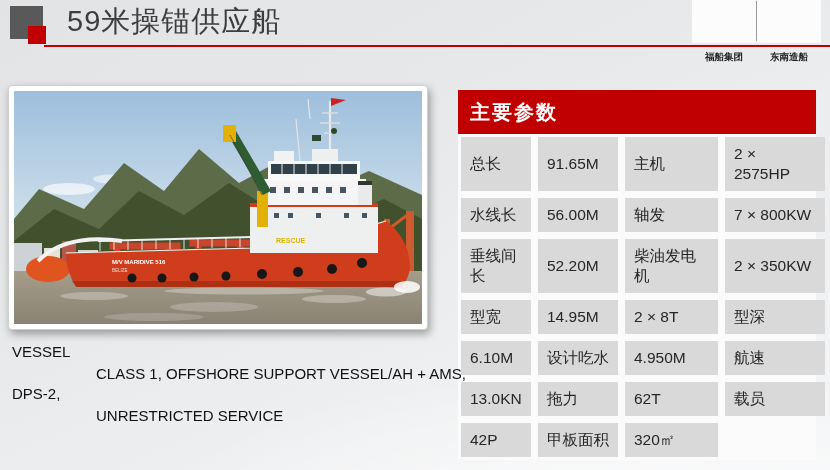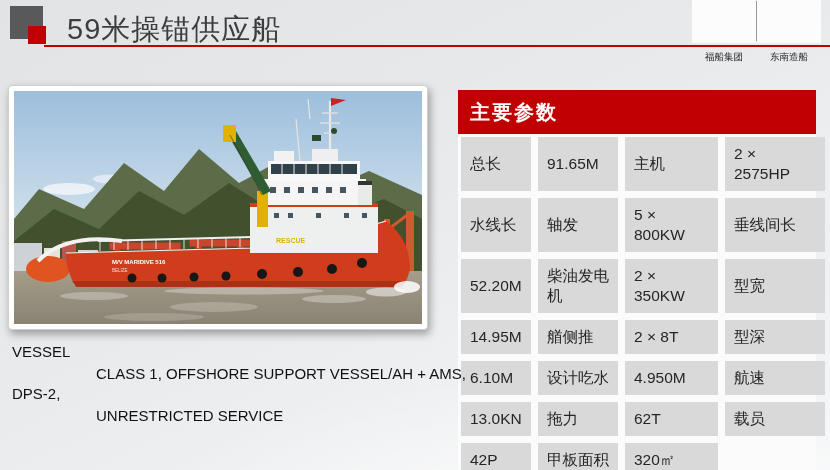--- a/index.html
+++ b/index.html
@@ -10,31 +10,31 @@
     position:relative; width:830px; height:470px; overflow:hidden;
     background:
       radial-gradient(ellipse 90% 60% at 70% 115%, rgba(255,255,255,.75), rgba(255,255,255,0) 60%),
       linear-gradient(155deg,#e2e3e5 0%,#e9eaec 45%,#f6f7f8 100%);
   }
 
   
   .sq-dark{ position:absolute; left:10px; top:6px; width:33px; height:33px; background:#595959; }
   .sq-red { position:absolute; left:28px; top:26px; width:18px; height:18px; background:#c00000; }
   .title{
-    position:absolute; left:67px; top:10px; font-size:29px; color:#3d3d3d;
+    position:absolute; left:67px; top:2px; font-size:29px; color:#3d3d3d;
     letter-spacing:1px; white-space:nowrap;
   }
   .rule{ position:absolute; left:44px; right:0; top:45px; height:2px; background:#c00000; }
 
   
   .logo-strip{ position:absolute; top:0; right:9px; display:flex; height:43px; }
   .logo-box{ width:64px; height:43px; background:#fcfcfc; display:flex; flex-direction:column;
              align-items:center; justify-content:flex-start; padding-top:20px; }
   .logo-divider{ width:1px; background:#9a9a9a; height:40px; margin-top:1px; }
-  .logo-cn{ font-family:"Liberation Serif","DejaVu Serif",serif; font-weight:normal;
+  .logo-cn{ font-family:"Liberation Serif","DejaVu Serif",serif; font-weight:bold;
             font-size:9.5px; color:#1c1c1c; line-height:10px; white-space:nowrap;margin-top:32px; }
   .logo-sub{ font-size:4px; color:#666; line-height:4px; width:58px; text-align:center;
              overflow:hidden; white-space:nowrap; }
   .fses-abbr{ font-style:italic; font-weight:bold; font-size:8px; fill:#14479c; }
 
   
   .photo{
     position:absolute; left:8px; top:85px; width:420px; height:245px;
     background:#fff; border:1px solid #cfcfcf; border-radius:4px; padding:5px;
     box-shadow:2px 4px 9px rgba(0,0,0,.35);
@@ -229,31 +229,31 @@
 
   <div class="params">
     <div class="params-header">主要参数</div>
     <div class="grid">
       <div class="cell">总长</div>
       <div class="cell">91.65M</div>
       <div class="cell">主机</div>
       <div class="cell">2 × 2575HP</div>
 
       <div class="cell">水线长</div>
+      <div class="cell">56.00M</div>
       <div class="cell">轴发</div>
-      <div class="cell">5 × 800KW</div>
+      <div class="cell">7 × 800KW</div>
 
       <div class="cell">垂线间长</div>
       <div class="cell">52.20M</div>
       <div class="cell">柴油发电机</div>
       <div class="cell">2 × 350KW</div>
 
       <div class="cell">型宽</div>
       <div class="cell">14.95M</div>
-      <div class="cell">艏侧推</div>
       <div class="cell">2 × 8T</div>
 
       <div class="cell">型深</div>
       <div class="cell">6.10M</div>
       <div class="cell">设计吃水</div>
       <div class="cell">4.950M</div>
 
       <div class="cell">航速</div>
       <div class="cell">13.0KN</div>
       <div class="cell">拖力</div>

